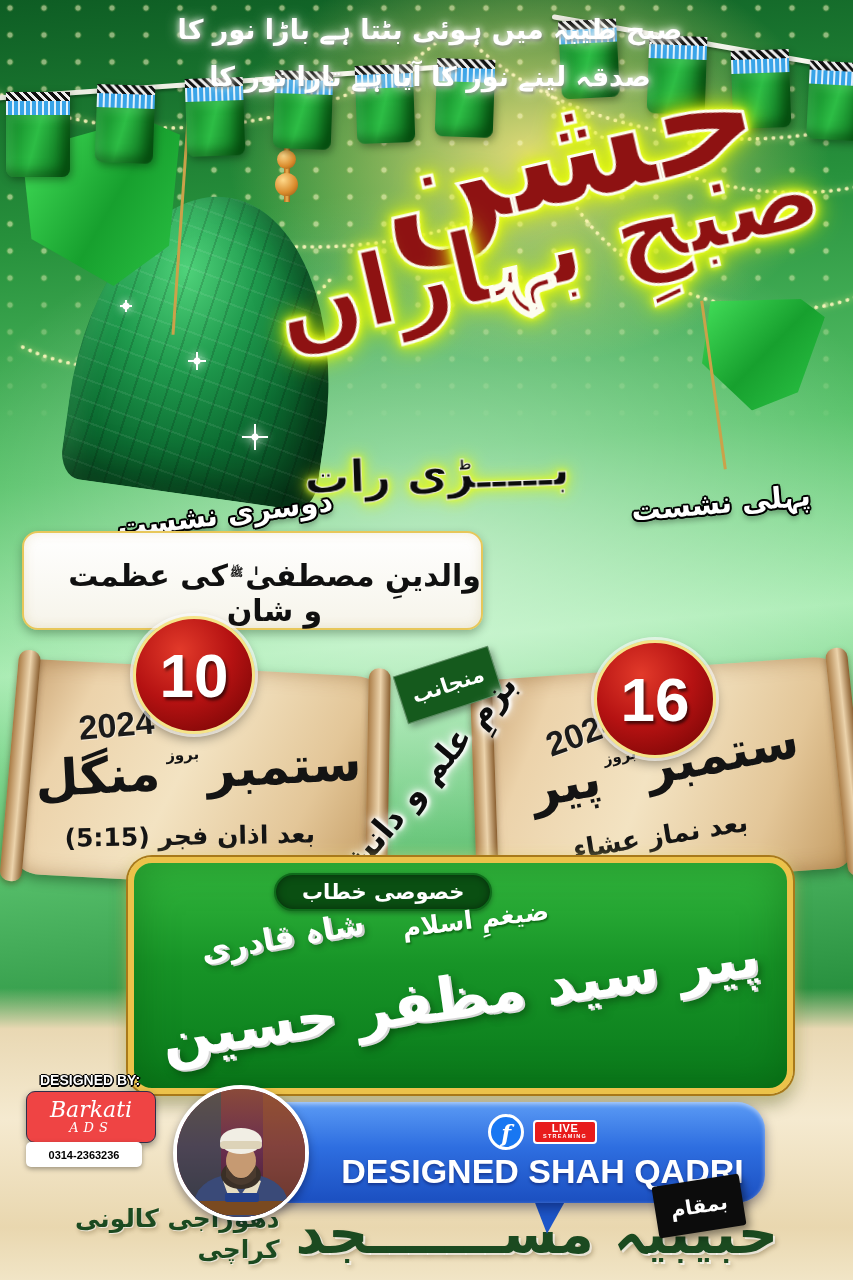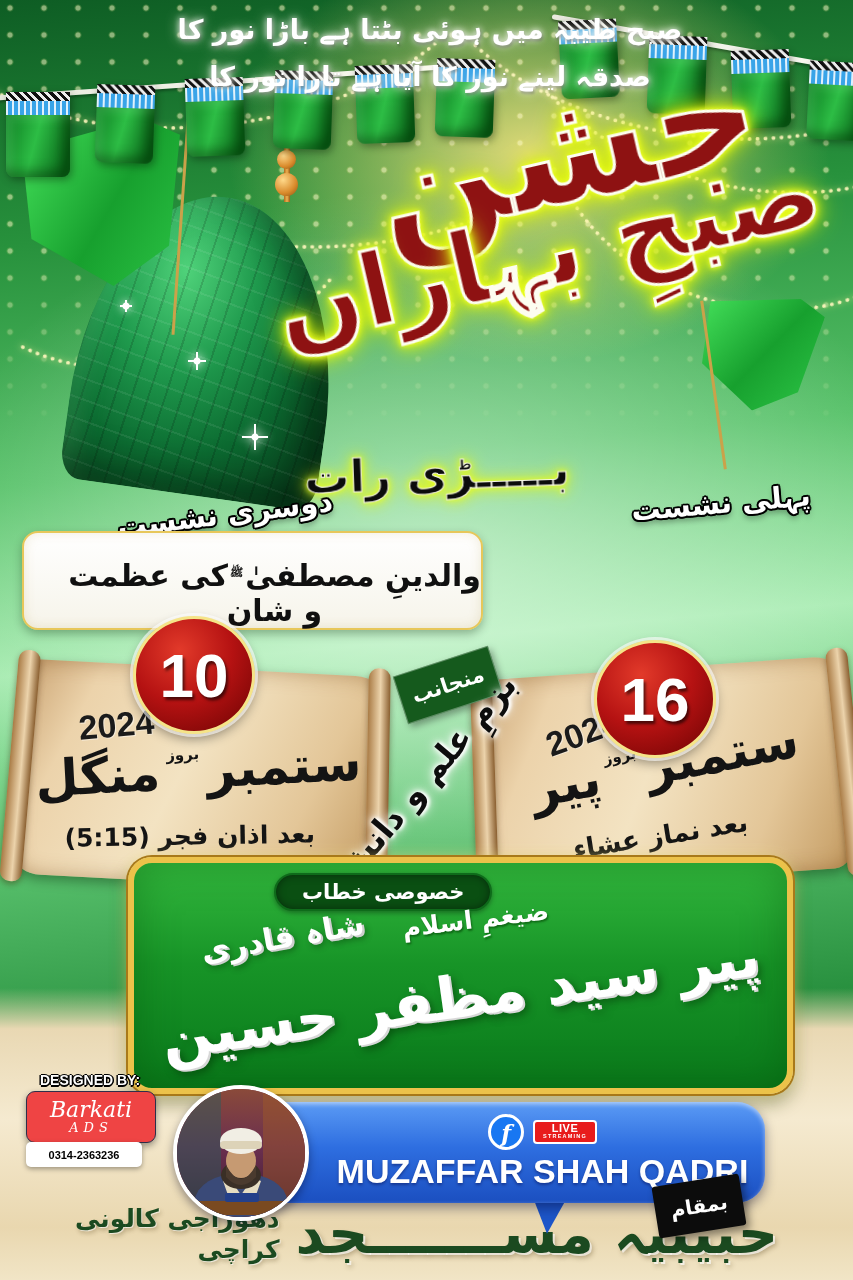--- a/index.html
+++ b/index.html
@@ -314,21 +314,21 @@
 
   <div class="abs bar-tail"></div>
   <div class="abs live-bar">
     <div class="lb-row1">
       <span class="fb-circle">f</span>
       <span class="live-badge">
         <span class="live-word">LIVE</span>
         <span class="streaming-word">STREAMING</span>
       </span>
     </div>
-    <div class="lb-line2">MUZAFFAR SHAH QADRI</div>
+    <div class="lb-line2">DESIGNED SHAH QADRI</div>
   </div>
 
   <div class="abs photo-circle">
     <svg width="128" height="128" viewBox="0 0 128 128">
       <defs>
         <linearGradient id="pg" x1="0" y1="0" x2="0" y2="1">
           <stop offset="0" stop-color="#8a4a3a"></stop>
             <stop offset=".45" stop-color="#6b2f4f"></stop>
             <stop offset="1" stop-color="#3c1b30"></stop>
         </linearGradient>

